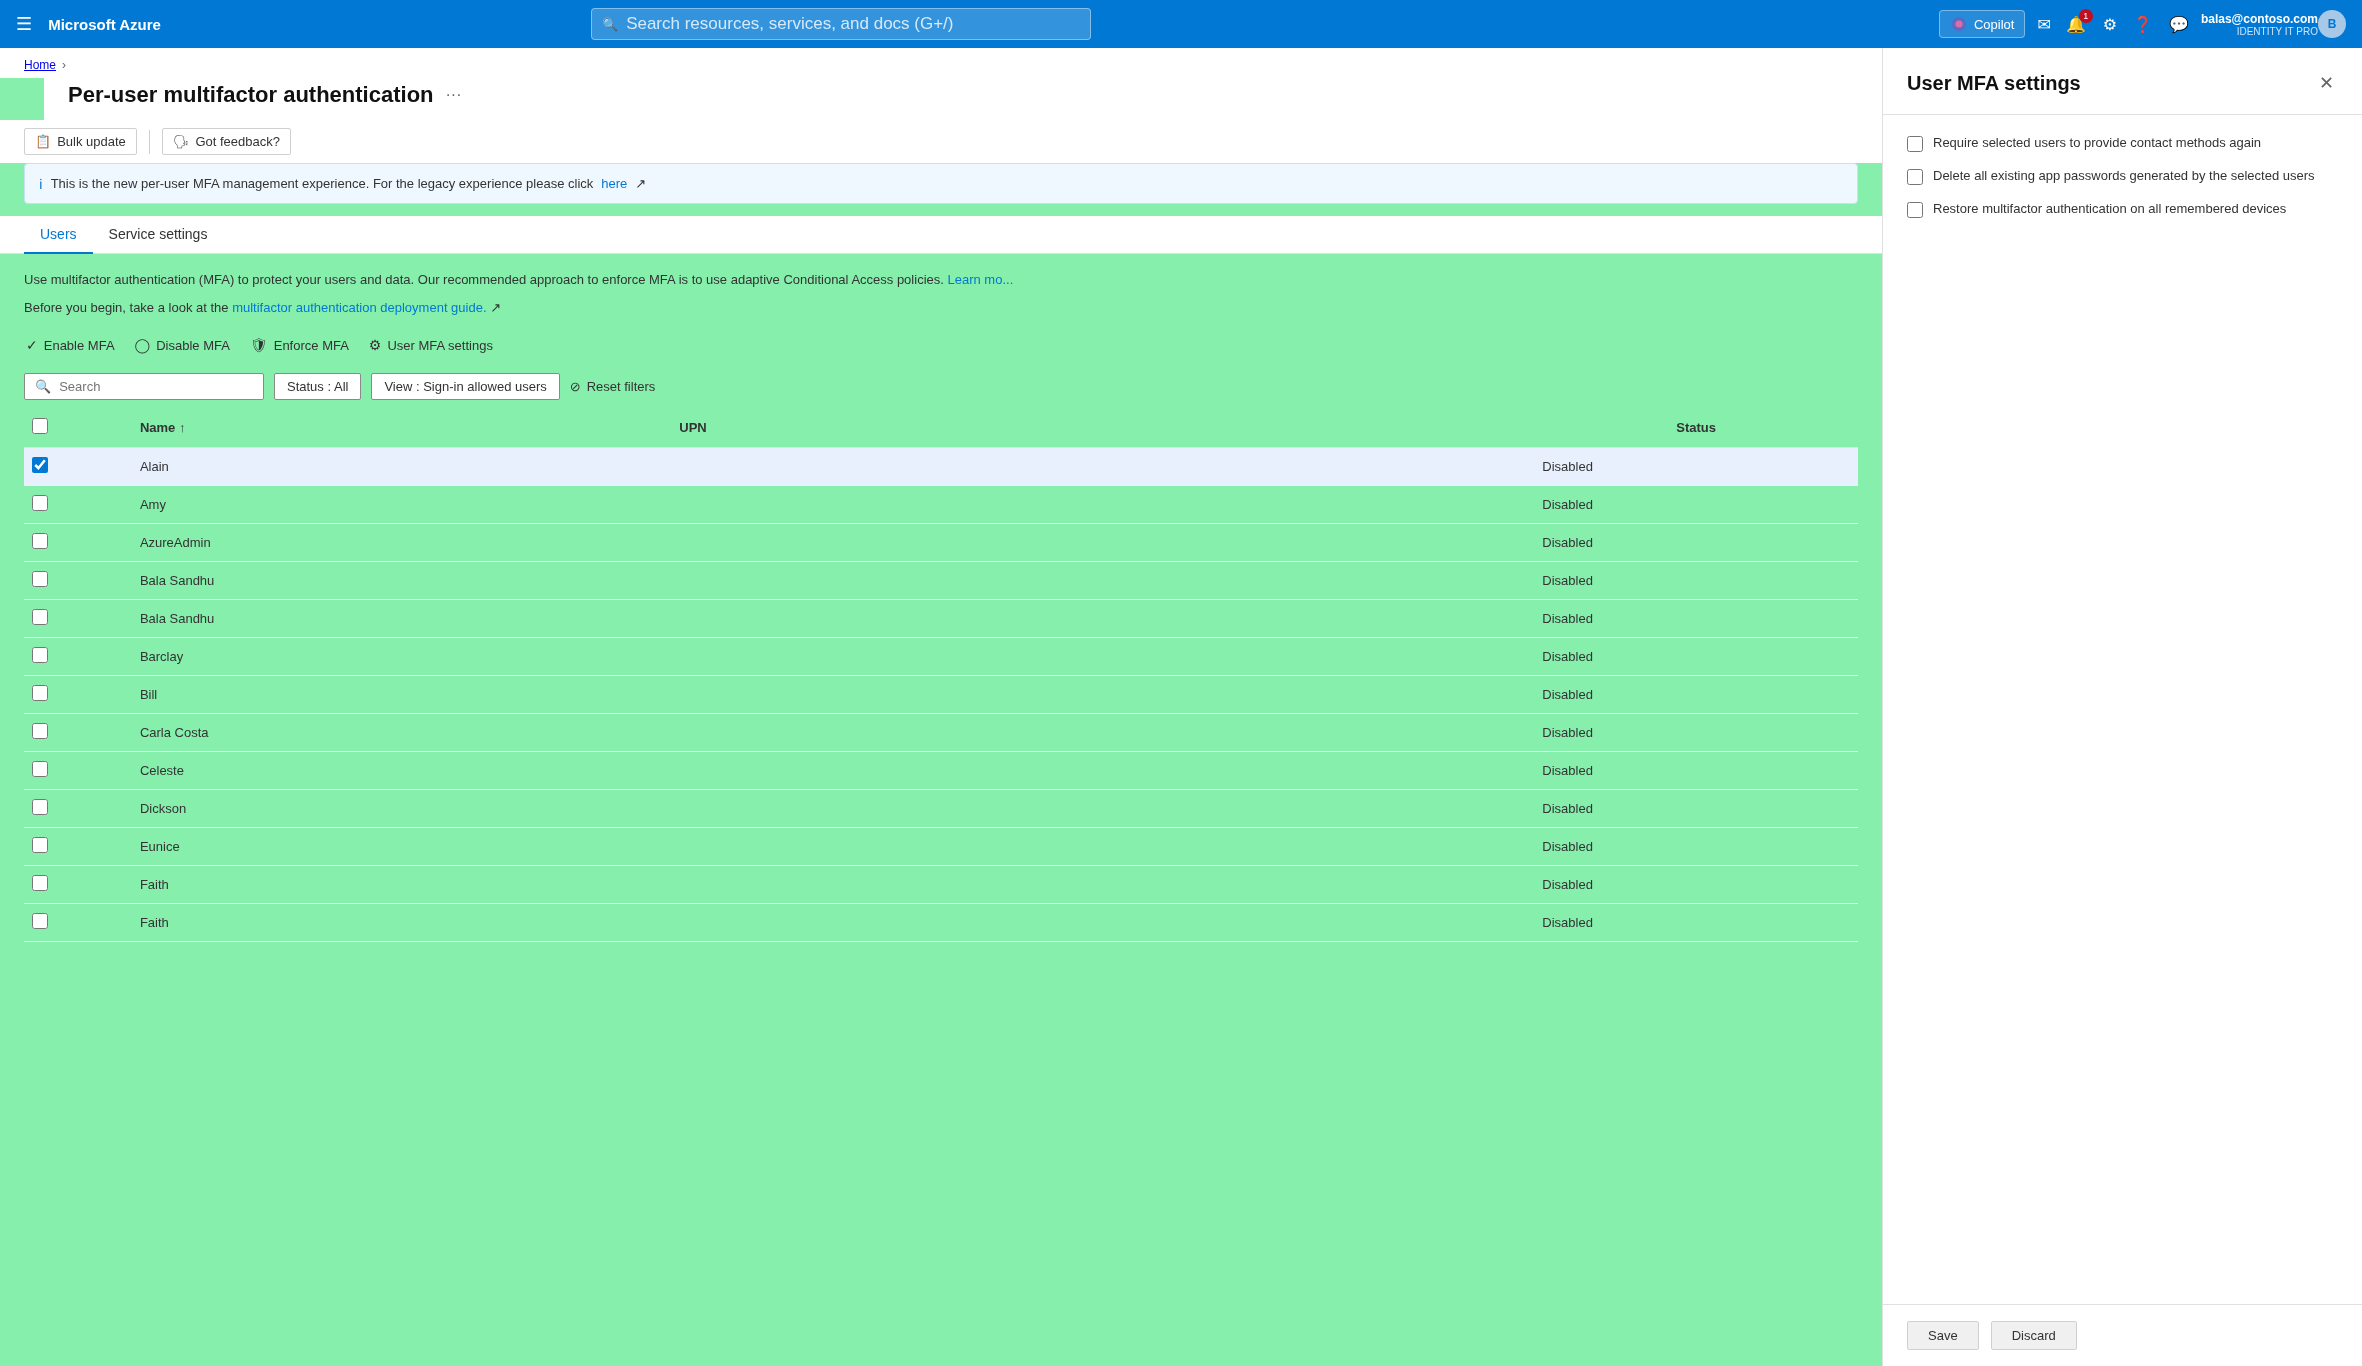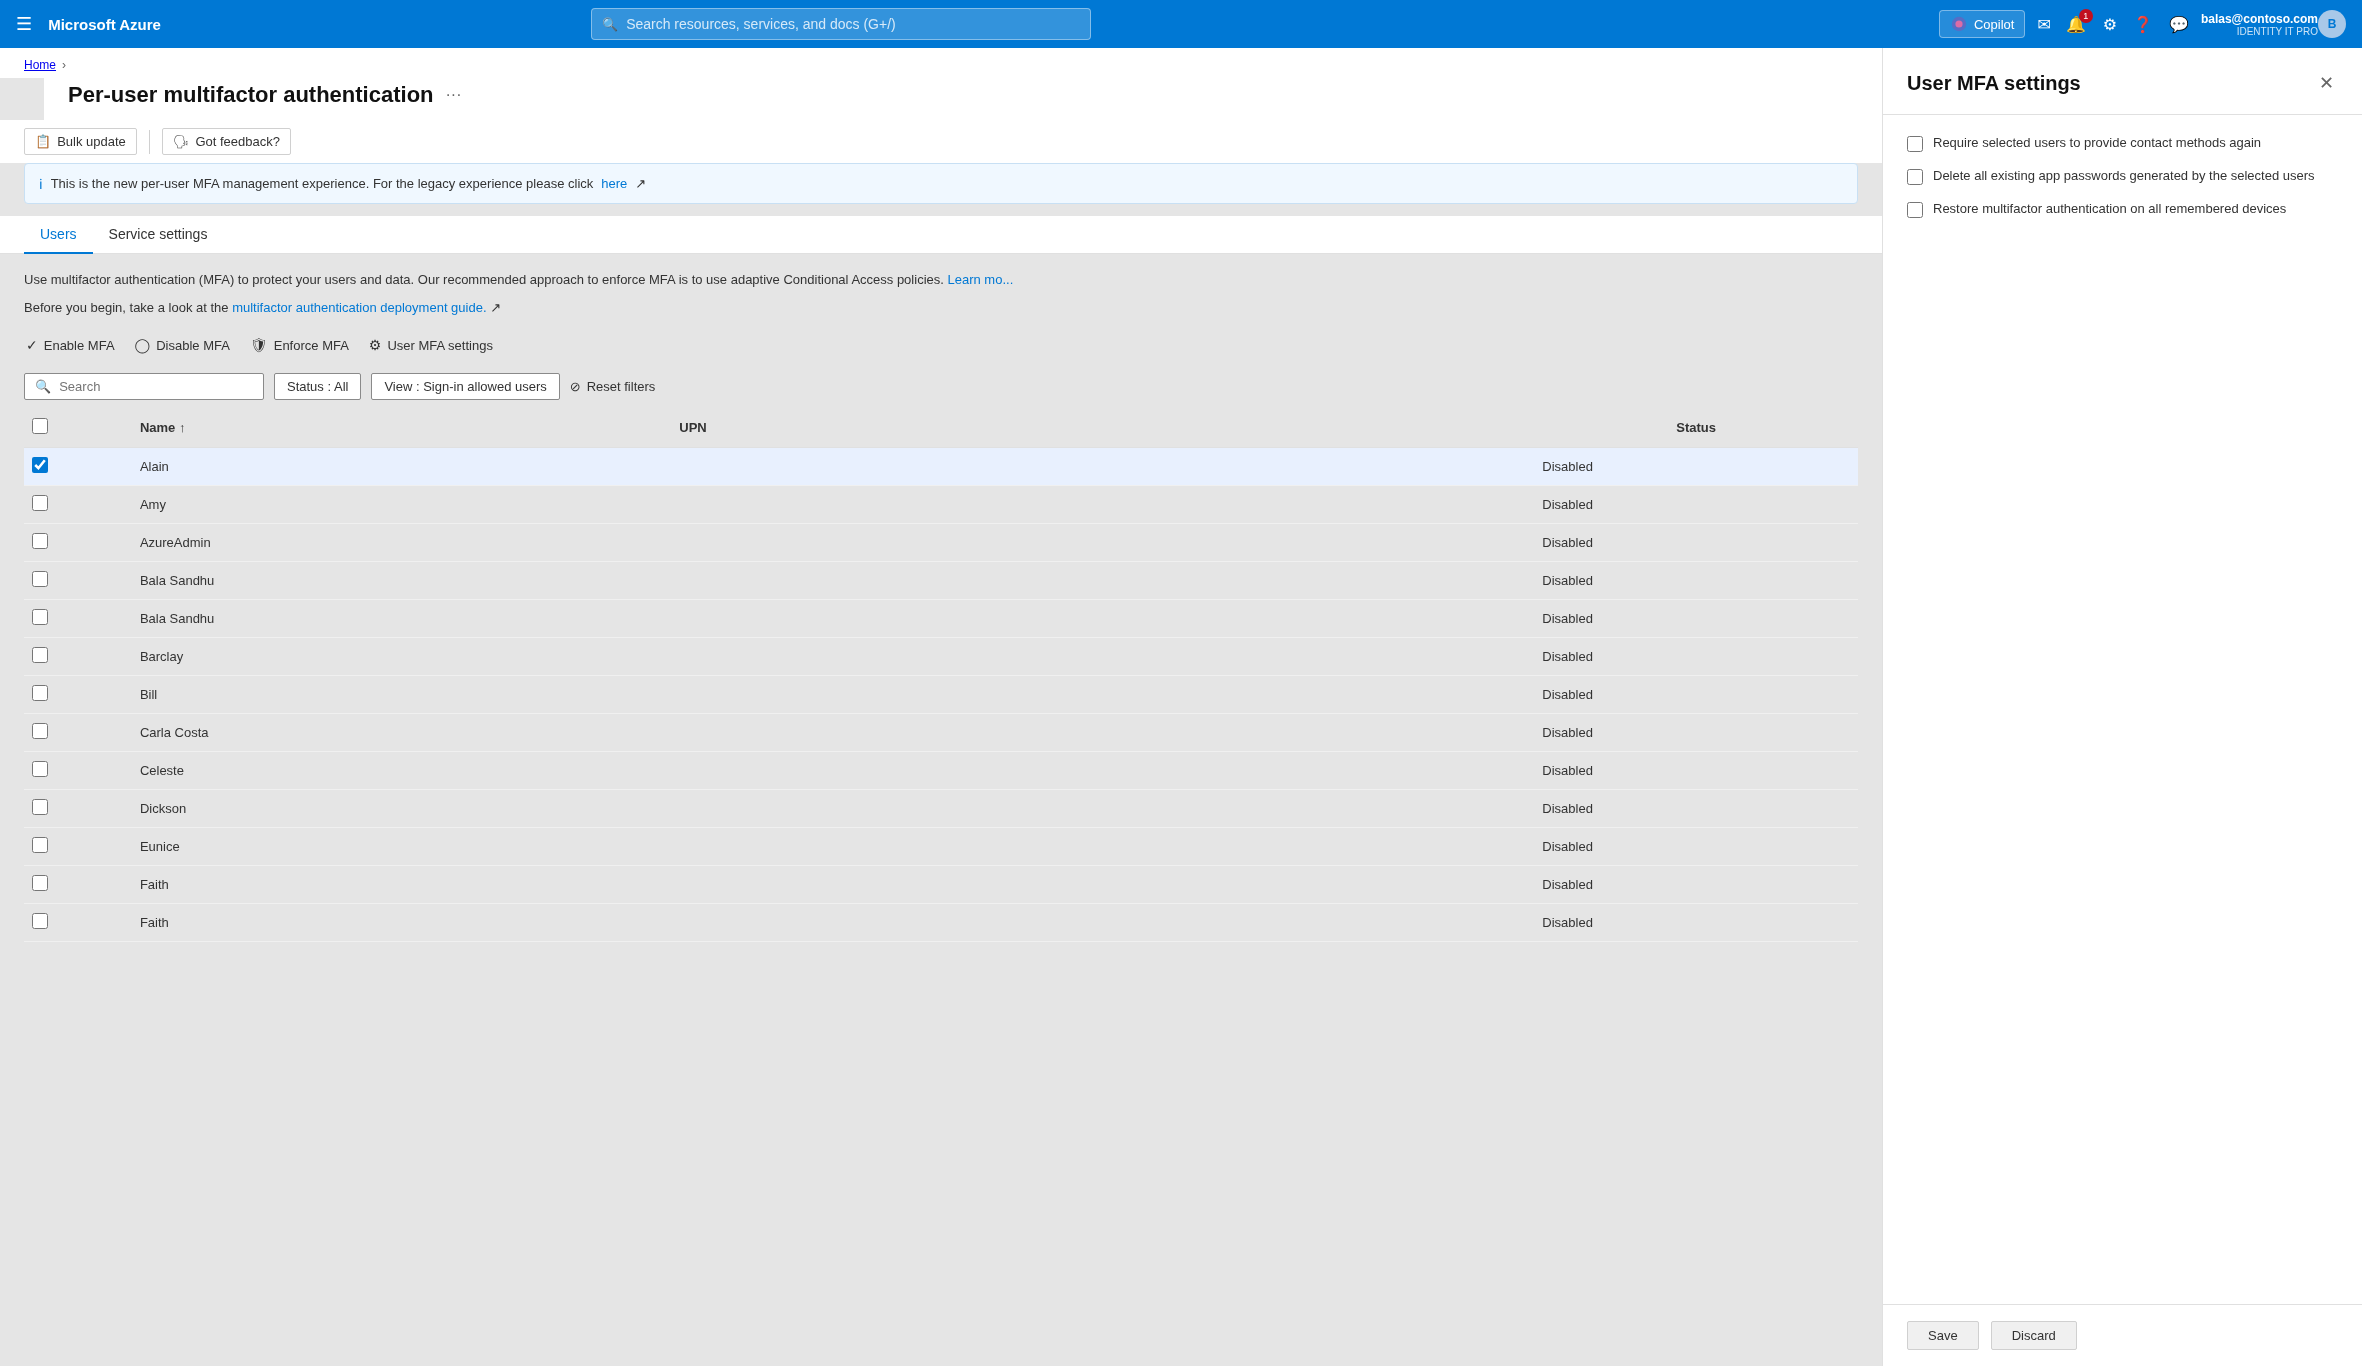--- a/index.html
+++ b/index.html
@@ -29,21 +29,21 @@
       align-items: center;
       padding: 0 10px;
       height: 32px;
       gap: 8px;
     }
     .topbar-search input {
       background: transparent;
       border: none;
       outline: none;
       color: white;
-      font-size: 14px;
+      font-size: 17px;
       width: 100%;
     }
     .topbar-search input::placeholder { color: rgba(255,255,255,0.8); }
     .topbar-search-icon { color: rgba(255,255,255,0.8); font-size: 13px; }
     .topbar-right { display: flex; align-items: center; gap: 8px; margin-left: auto; }
     .topbar-icon-btn { color: white; cursor: pointer; font-size: 16px; padding: 4px; position: relative; }
     .topbar-icon-btn .badge {
       position: absolute; top: -2px; right: -2px;
       background: #c10f1f; color: white; border-radius: 50%;
       width: 14px; height: 14px; font-size: 9px;
@@ -75,21 +75,21 @@
       overflow: hidden;
       background: white;
     }
 
     
     .content-area {
       flex: 1;
       display: flex;
       flex-direction: column;
       overflow: hidden;
-      background: #e5e5e5;
+      background: #86efac;
     }
 
     
     .breadcrumb {
       padding: 10px 24px 6px;
       font-size: 12px;
       color: #0078d4;
       display: flex;
       align-items: center;
       gap: 6px;

